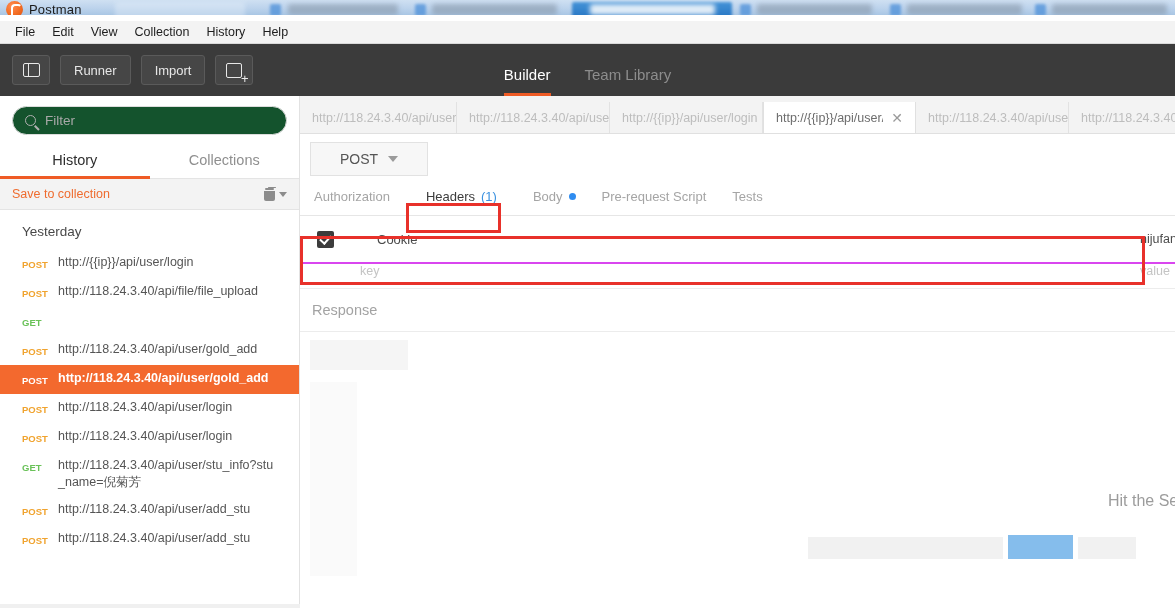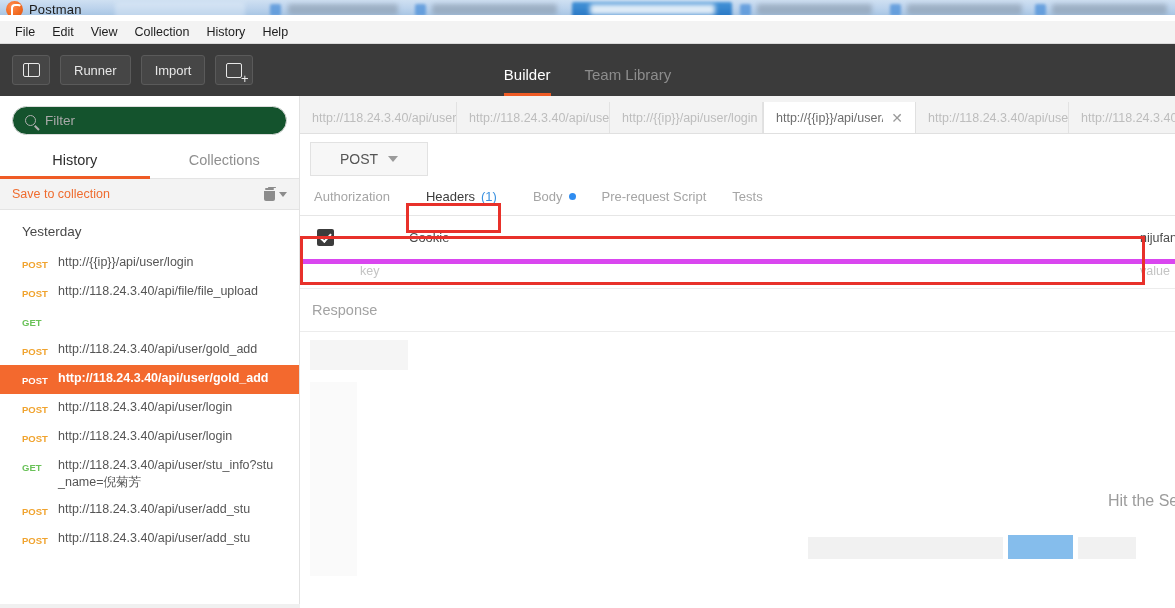--- a/index.html
+++ b/index.html
@@ -181,21 +181,21 @@
     padding: 0 13px; font-size: 13.5px; color: #6a6a6a; outline: 0;
     font-family: "Liberation Sans", sans-serif;
   }
 
   .sub-tabs { height: 38px; display: flex; align-items: center; gap: 26px; padding-left: 14px; border-bottom: 1px solid #e6e6e6; }
   .sub-tab { font-size: 13px; color: #a5a5a5; cursor: pointer; display: flex; align-items: center; gap: 6px; }
   .sub-tab.active { color: #3c3c3c; }
   .count-blue { color: #3b91e0; }
   .dot-blue { width: 7px; height: 7px; border-radius: 50%; background: #2f8cf0; }
 
-  .hdr-row { height: 48px; display: flex; align-items: center; border-bottom: 5px solid #d946ef; gap: 32px; }
+  .hdr-row { height: 48px; display: flex; align-items: center; border-bottom: 2px solid #d946ef; }
   .cb {
     width: 17px; height: 17px; border-radius: 2px; background: #3c3c3c;
     margin-left: 17px; position: relative; flex: none; cursor: pointer;
   }
   .cb::after {
     content: ""; position: absolute; left: 5px; top: 2px; width: 5px; height: 9px;
     border: solid #fff; border-width: 0 2px 2px 0; transform: rotate(42deg);
   }
   .hdr-key { font-size: 13px; color: #4b4b4b; margin-left: 43px; }
   .hdr-val { position: absolute; left: 840px; font-size: 12.5px; color: #4b4b4b; }

